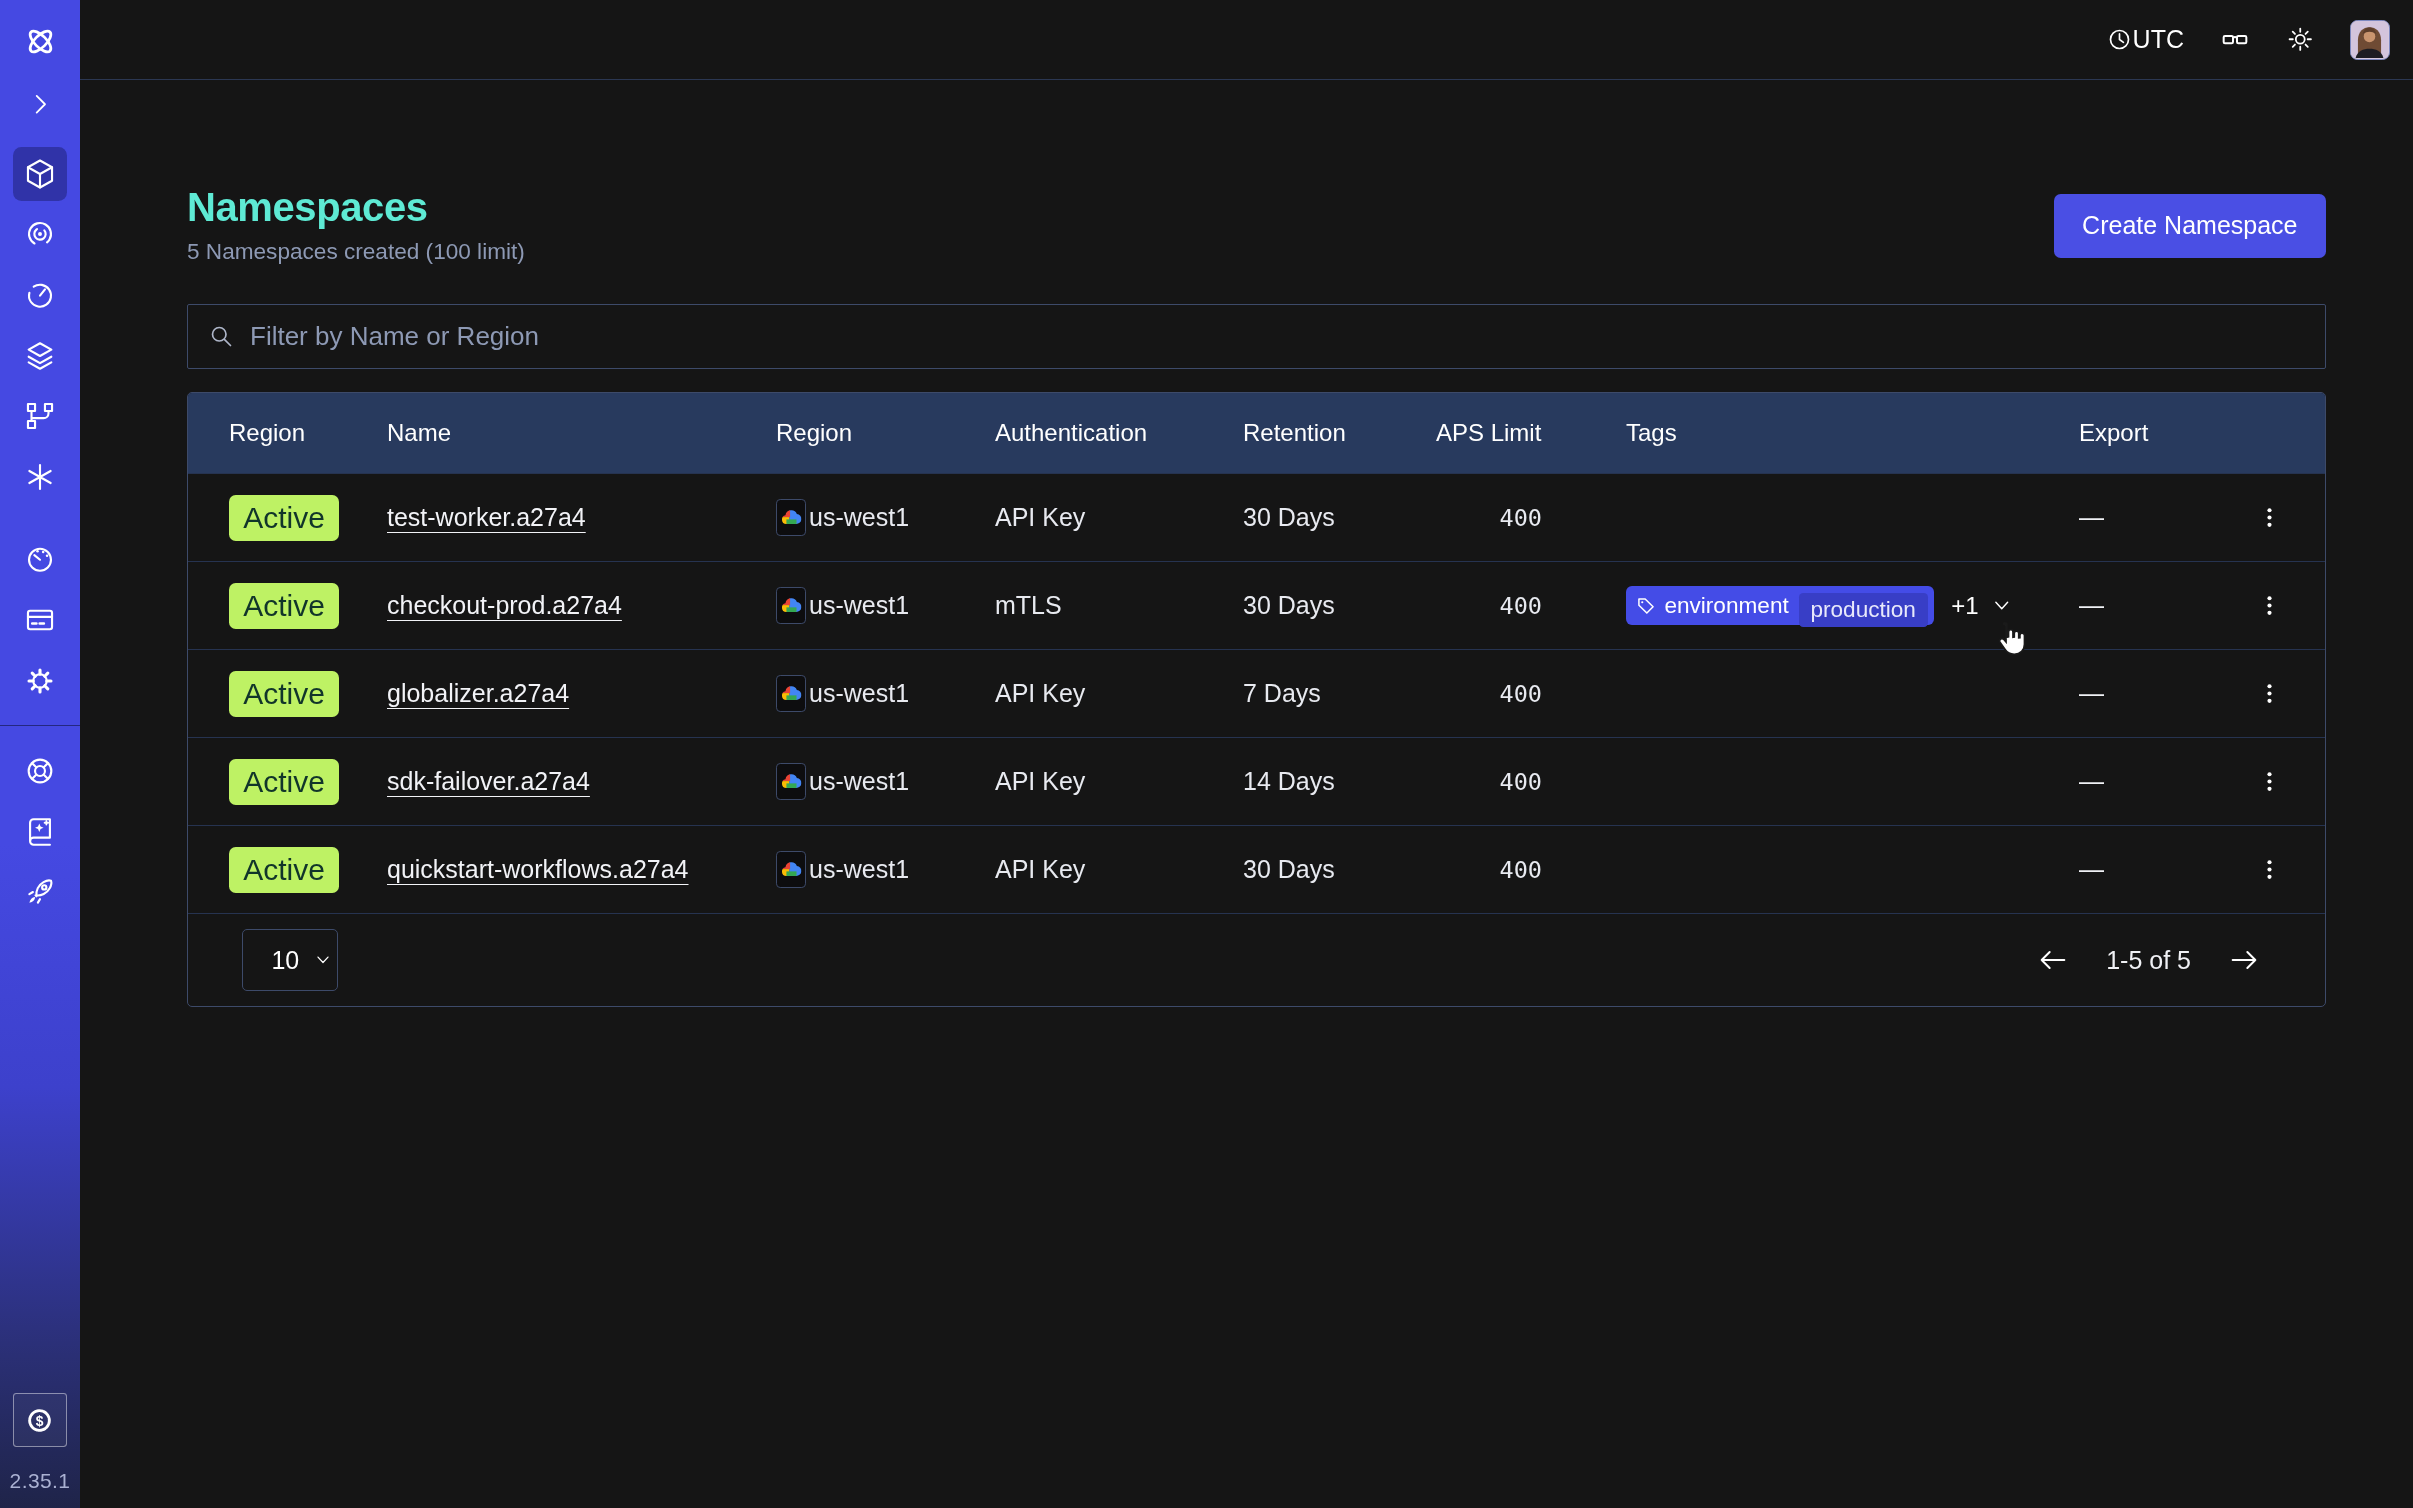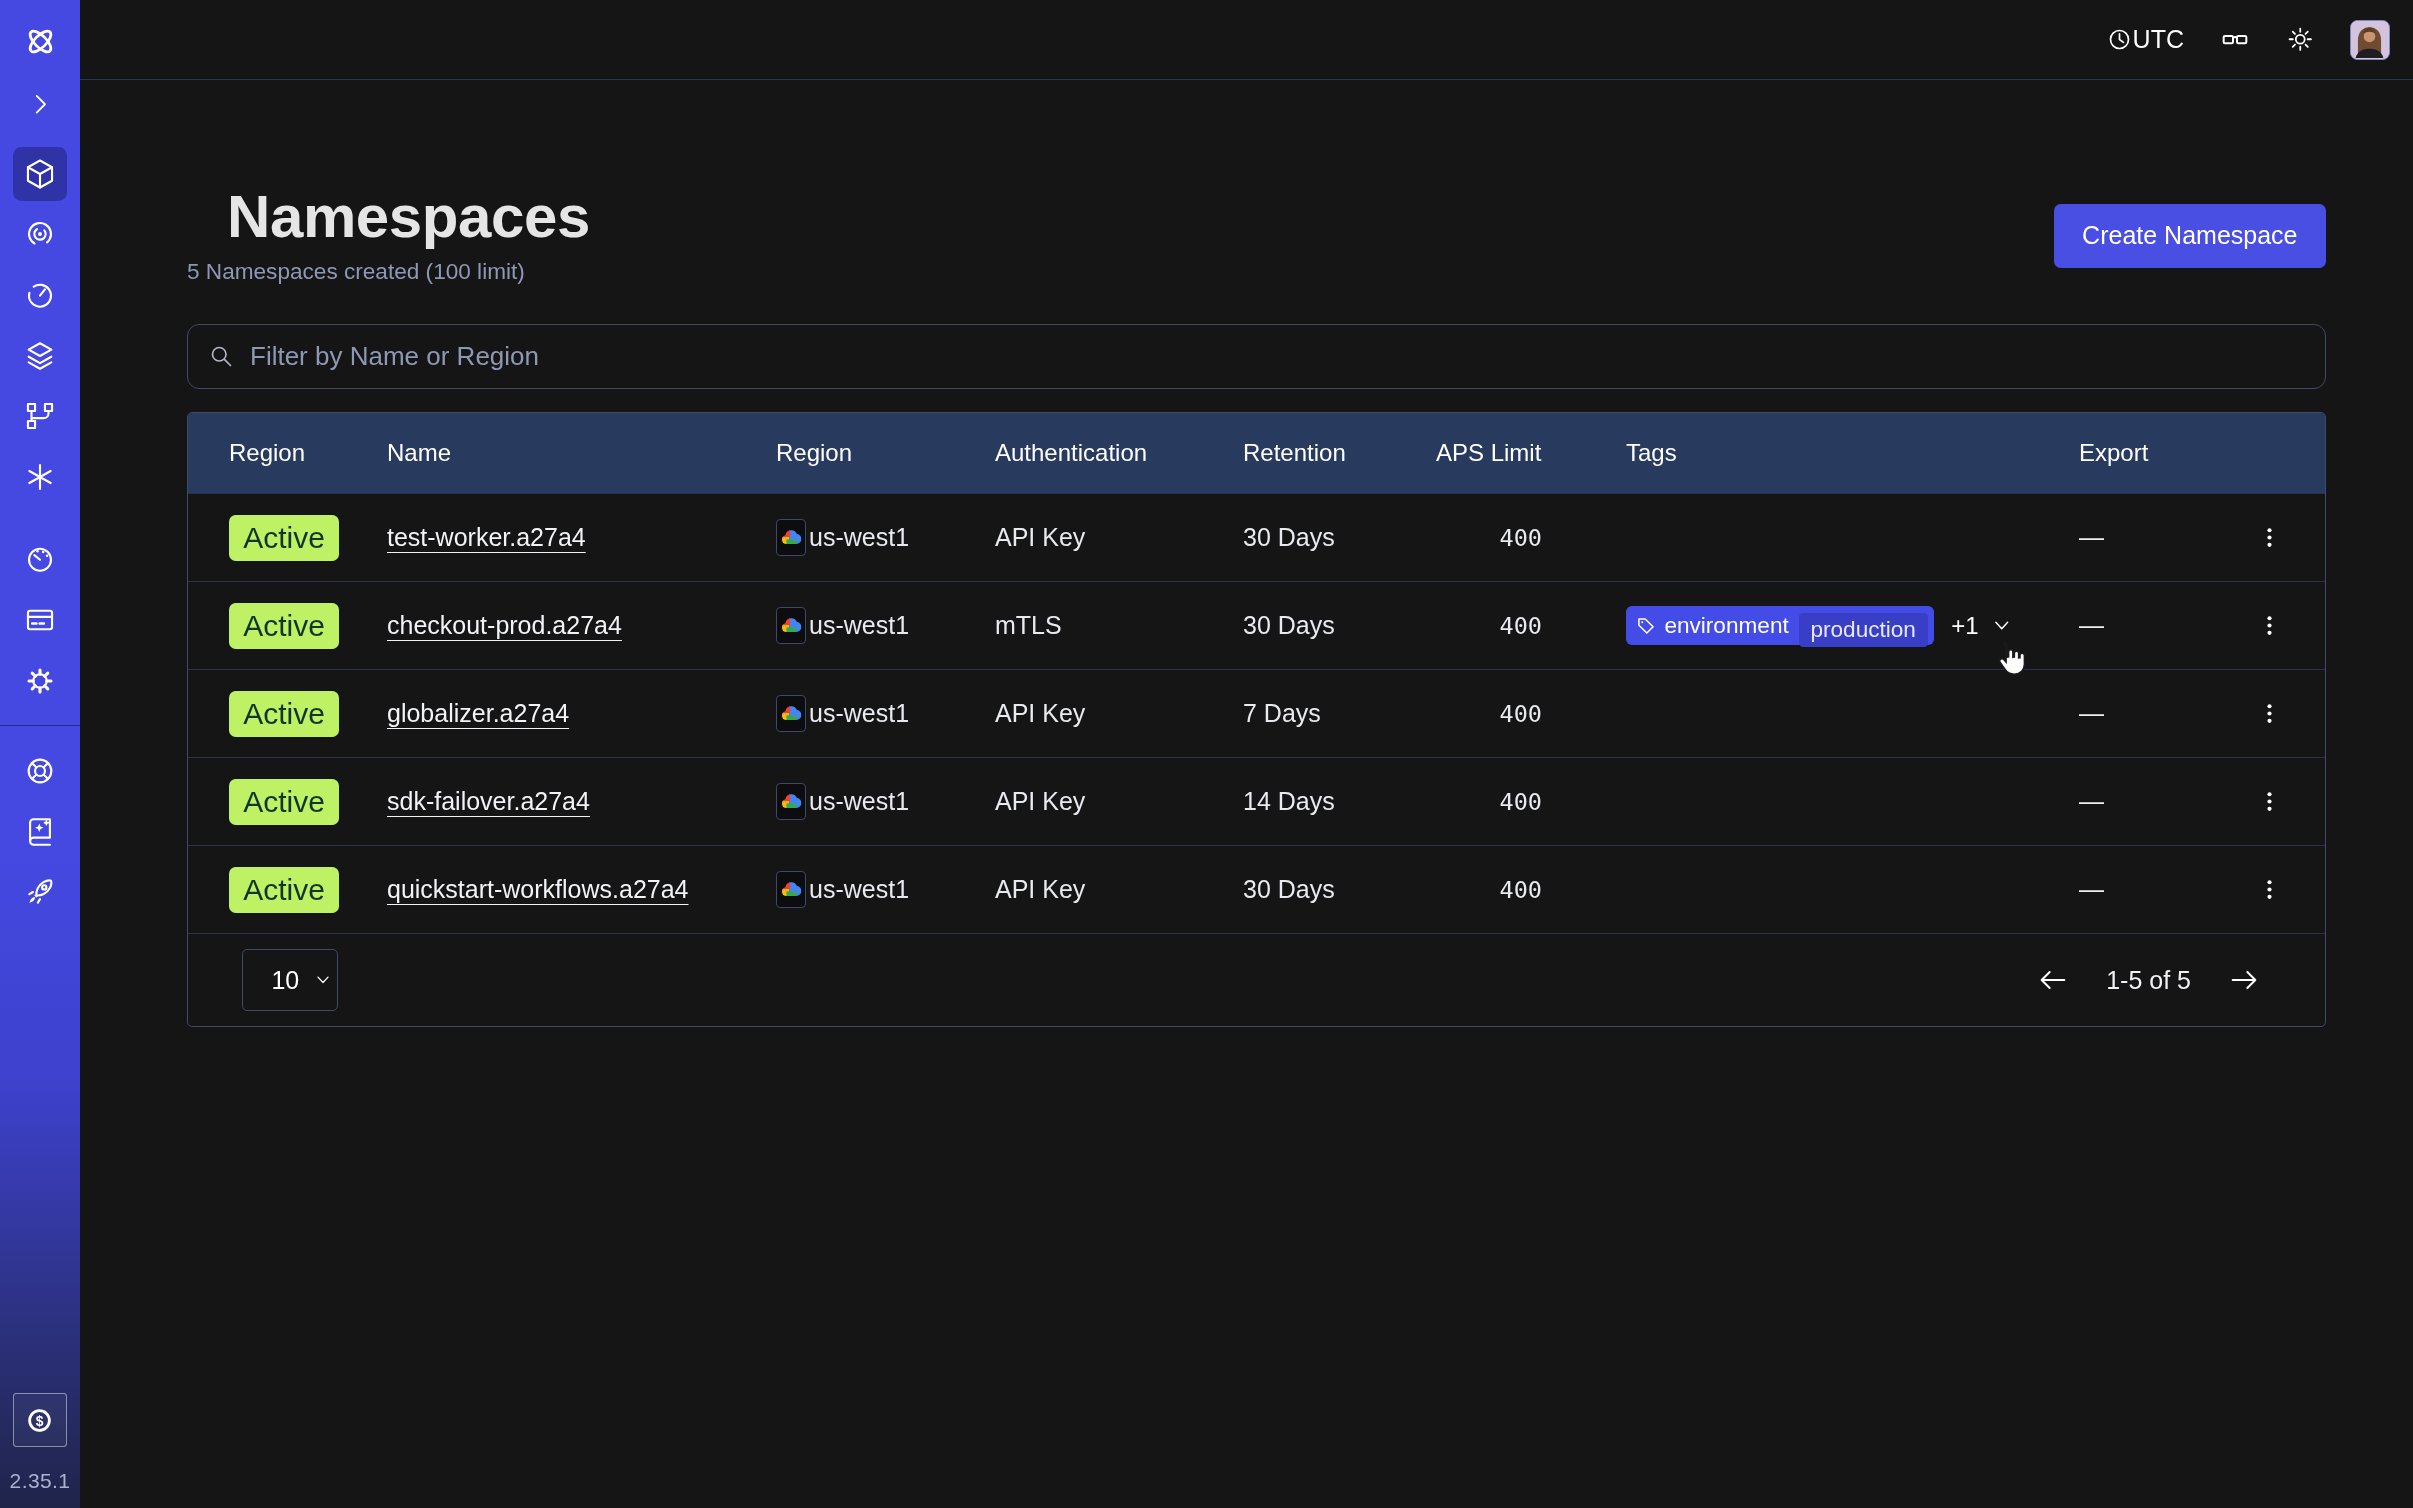--- a/index.html
+++ b/index.html
@@ -35,29 +35,29 @@
     gap:35px; padding-right:23.5px; background:#151515;
   }
   .tz-group { display:flex; align-items:center; gap:0; cursor:pointer; }
   .tz-label { font-size:25px; color:#fff; }
   .topbar-iconbtn { cursor:pointer; display:flex; align-items:center; }
   .avatar { width:40px; height:40px; border-radius:7.5px; border:1.7px solid #7d88c0; overflow:hidden; cursor:pointer; background:#d6c9dd; }
 
   
   .content { position:absolute; left:80px; top:80px; right:0; padding:0 87px 0 107px; }
   .title-row { display:flex; align-items:center; justify-content:space-between; margin-top:107px; }
-  .page-title { font-size:60px; font-weight:600; letter-spacing:-0.4px; color:#e5e5e5; line-height:1;margin-left:40px; }
+  .page-title { font-size:40px; font-weight:600; letter-spacing:-0.4px; color:#5eead4; line-height:1; }
   .page-subtitle { font-size:22.6px; color:#8d99b4; margin-top:11.7px; }
   .btn-primary {
     background:#4a4fe4; color:#fff; font-size:25px; border:none; border-radius:6.7px;
     padding:0 28.5px; height:64px; cursor:pointer; font-family:inherit;
   }
 
   .searchbox {
-    margin-top:39px; height:65px; border:0.8px solid #3d4a69; border-radius:12px;
+    margin-top:39px; height:65px; border:0.8px solid #3d4a69; border-radius:2px;
     display:flex; align-items:center; padding:0 20px; background:#151515;
   }
   .searchbox input {
     background:transparent; border:none; outline:none; color:#e9ebf2; font-size:26px;
     font-family:inherit; flex:1; margin-left:15px;
   }
   .searchbox input::placeholder { color:#8d99b4; }
 
   
   .table-wrap { margin-top:23.5px; border:0.8px solid #3d4a69; border-radius:5px; overflow:hidden; position:relative; }

